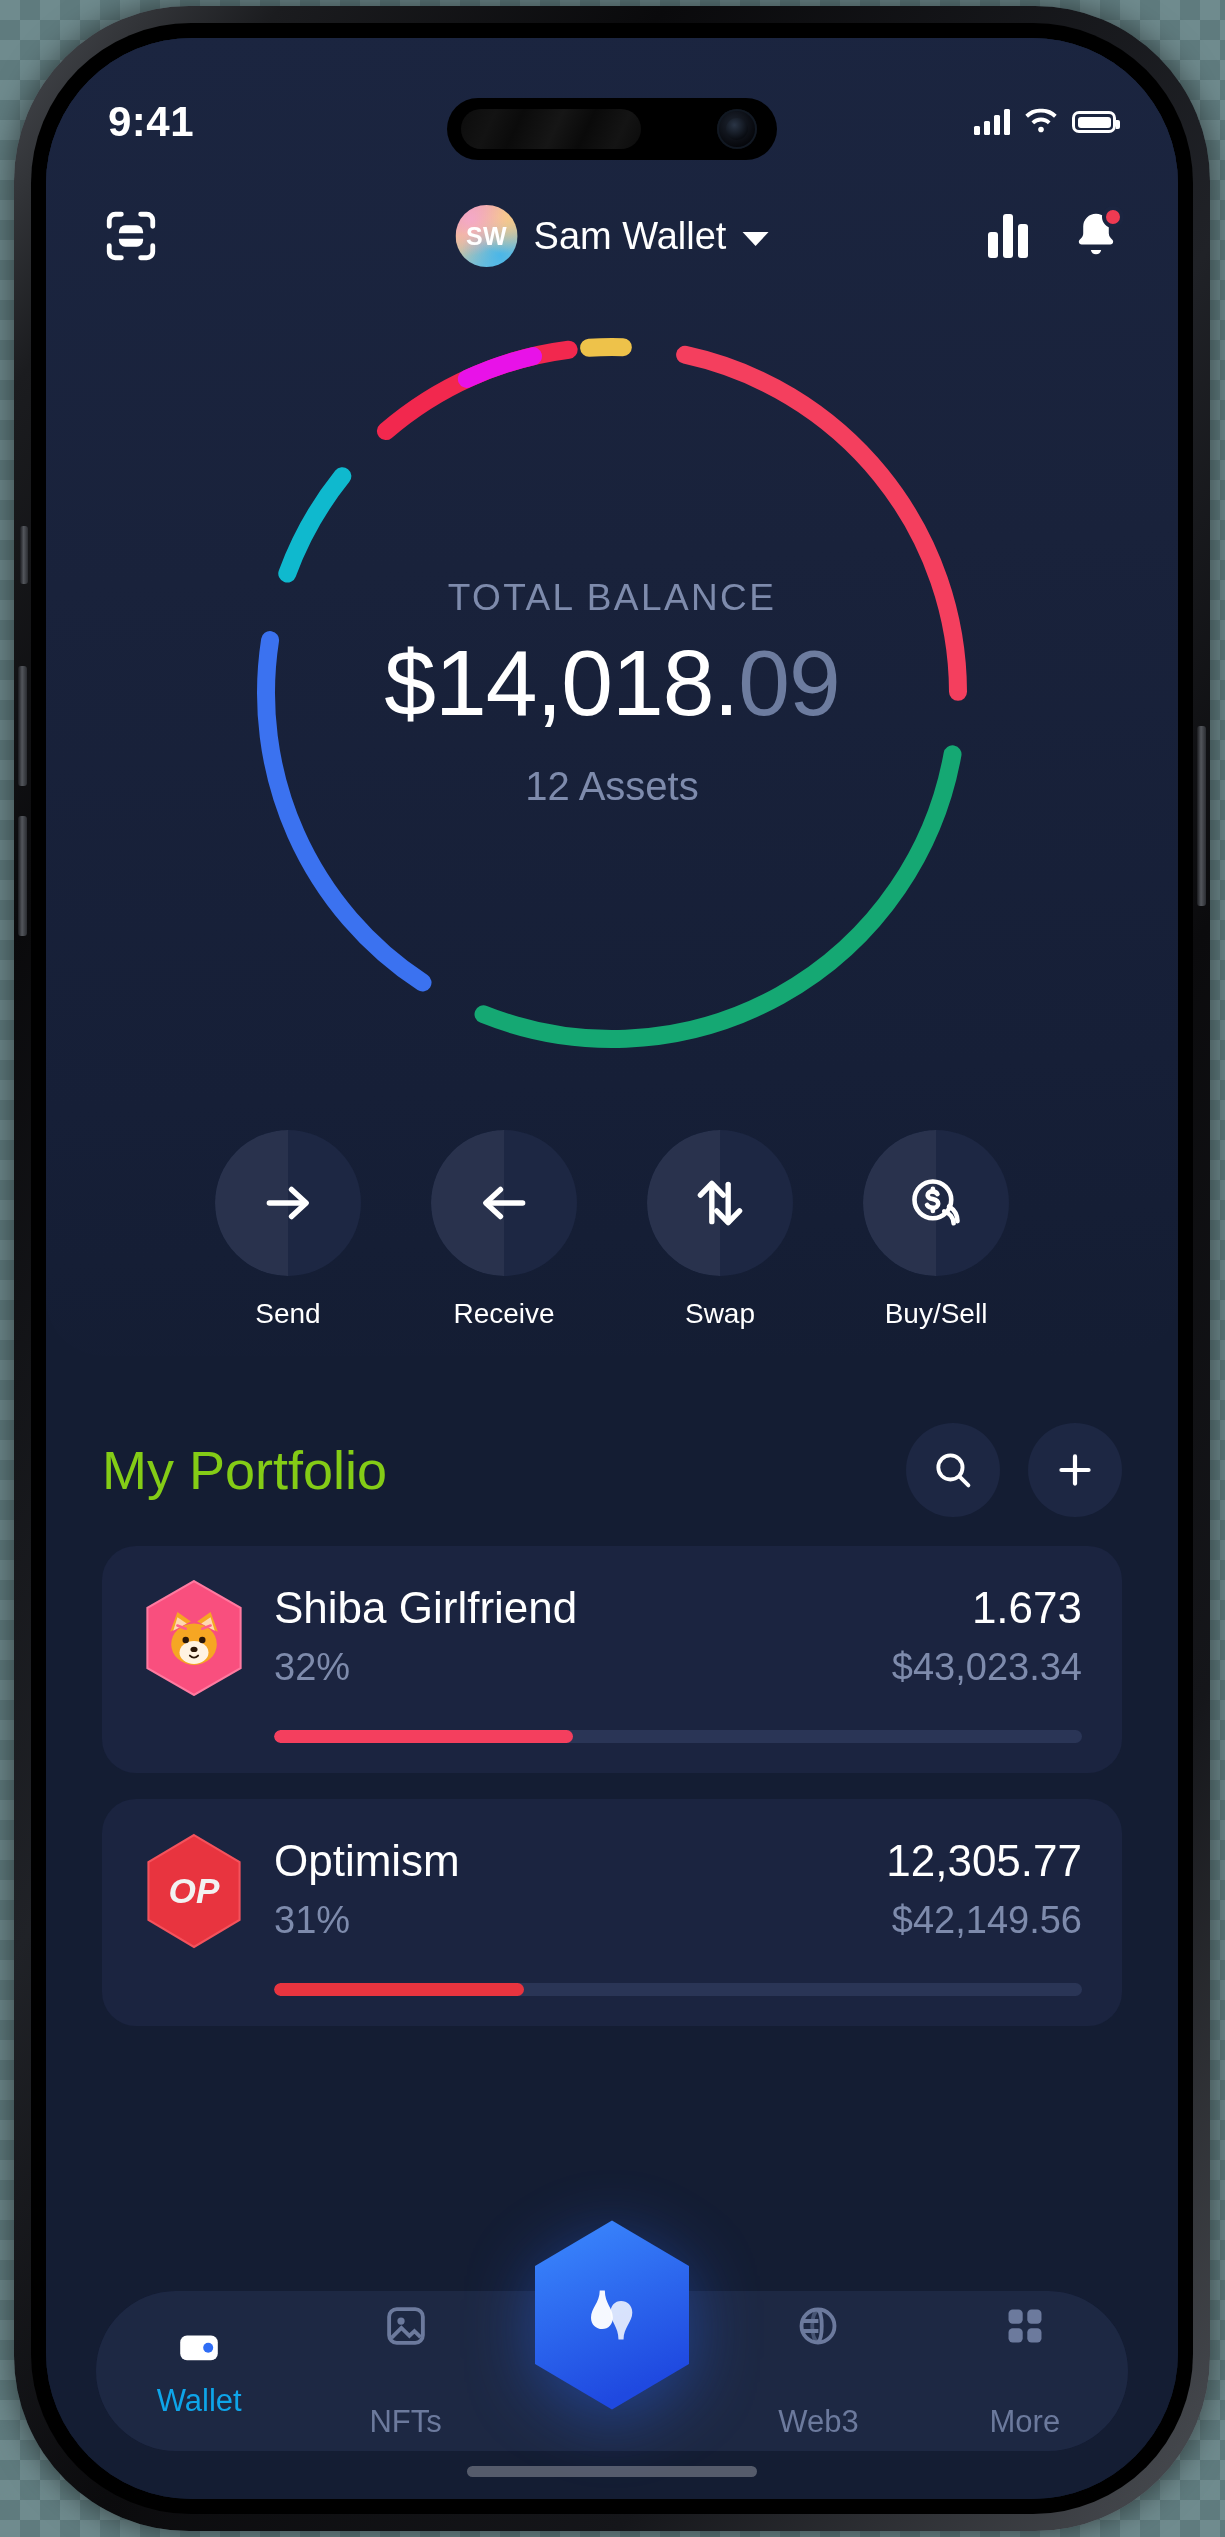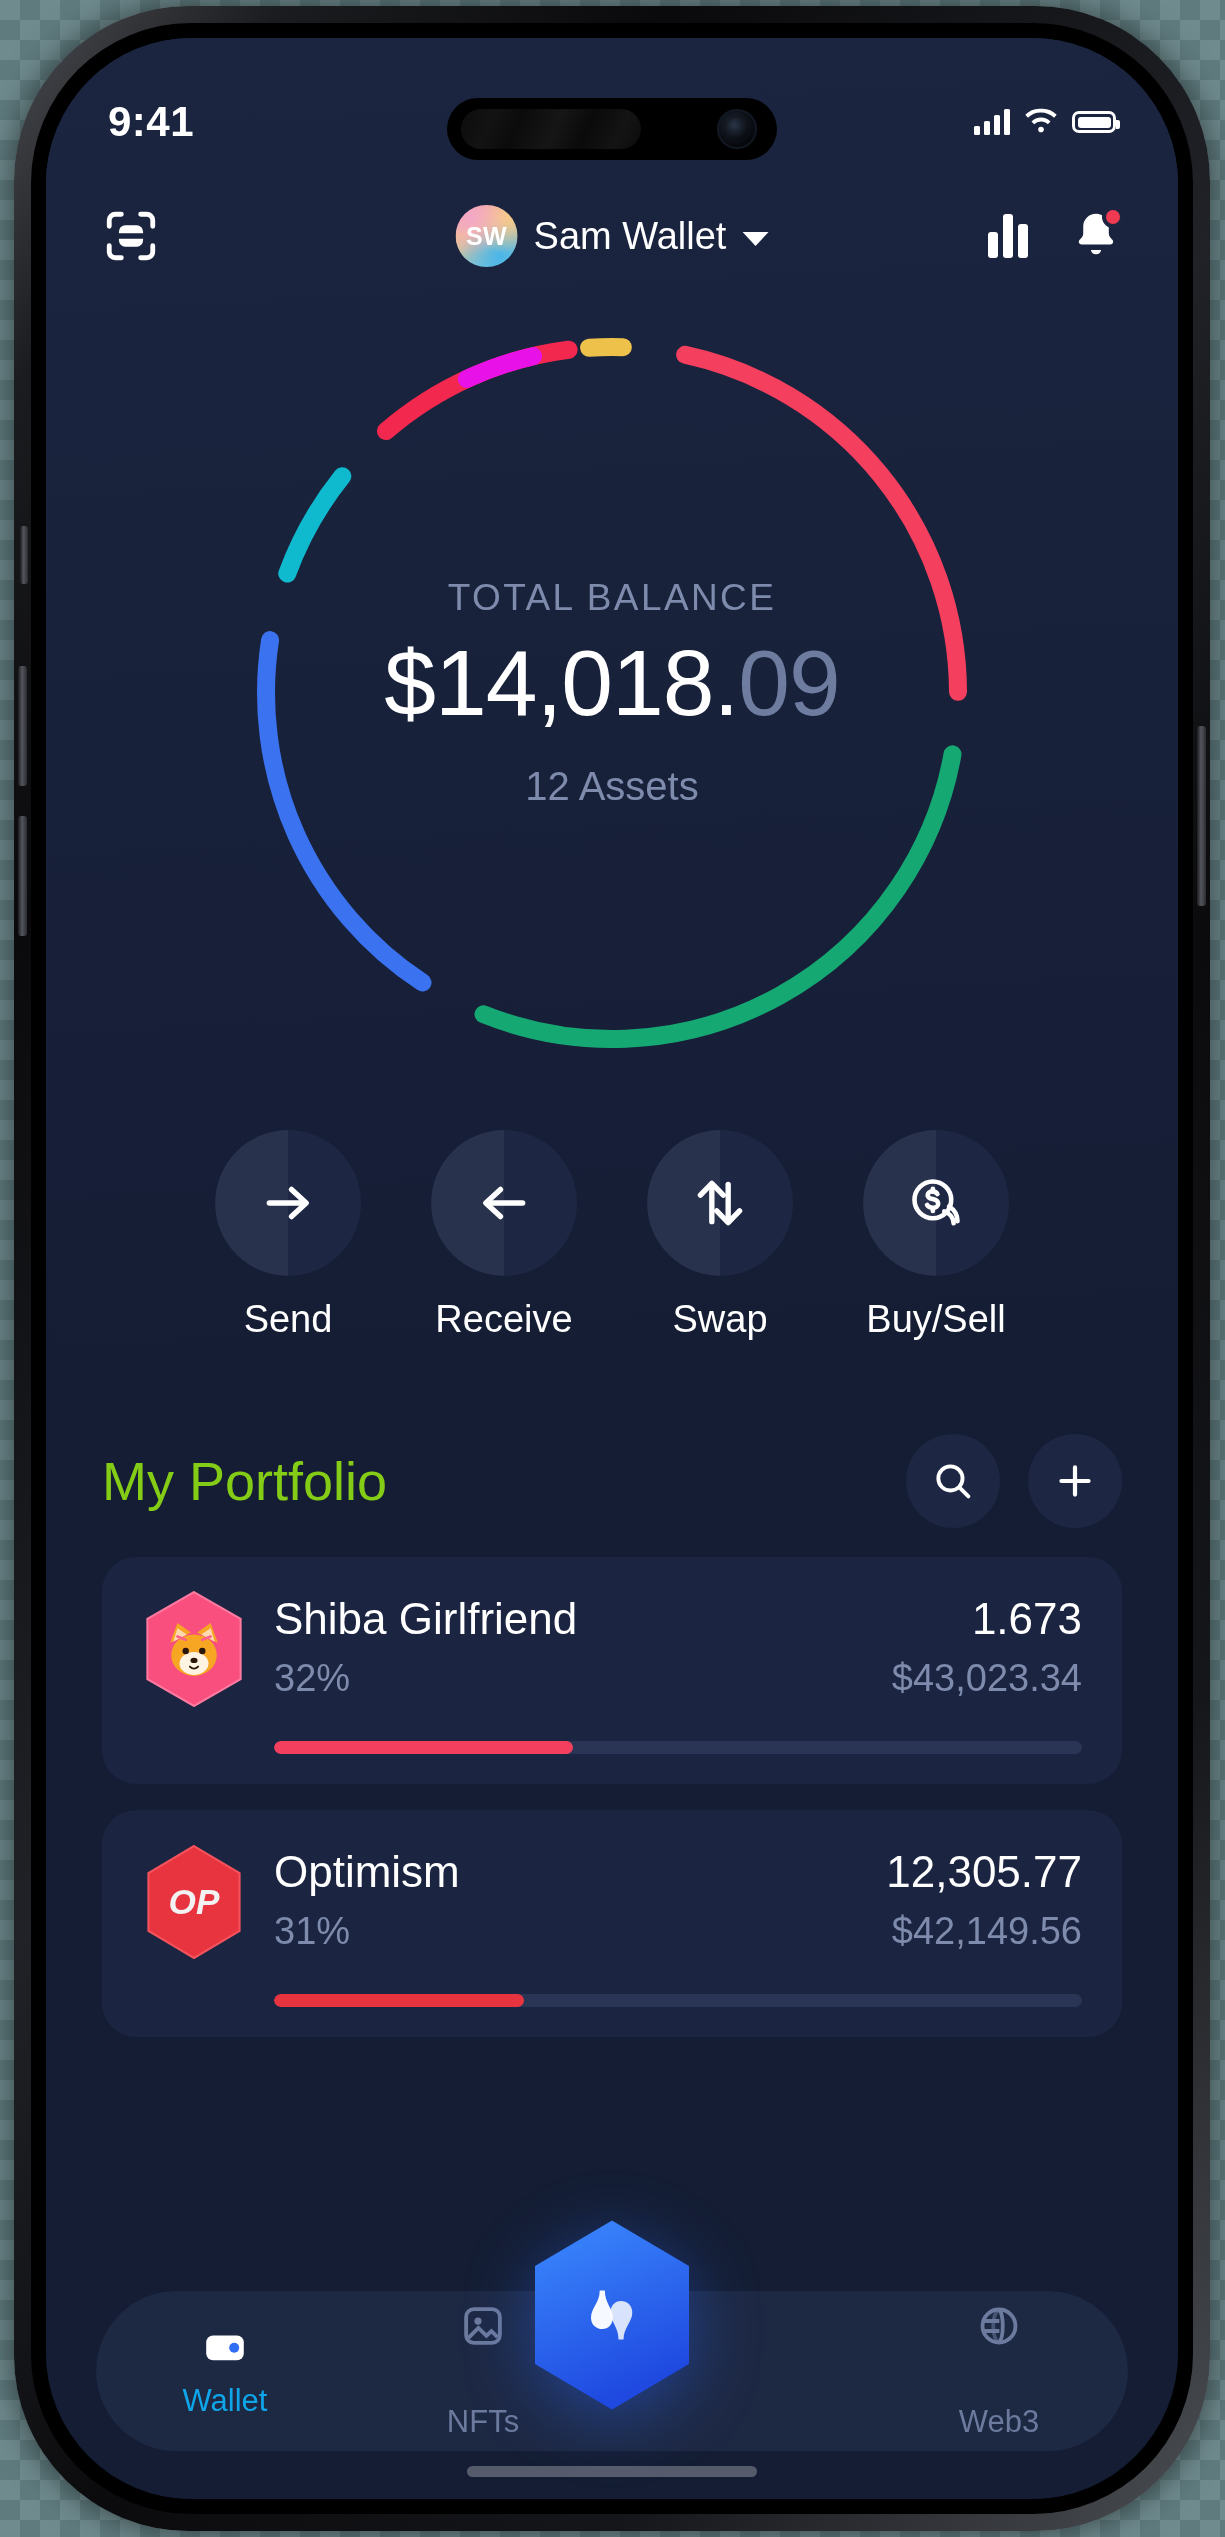--- a/index.html
+++ b/index.html
@@ -164,21 +164,21 @@
     background:#1d2743;
     position:relative; display:flex; align-items:center; justify-content:center;
     overflow:hidden;
   }
   .act .bubble:before{
     content:""; position:absolute; left:0; top:0; width:50%; height:100%;
     background:rgba(255,255,255,.055);
     border-top-left-radius:73px; border-bottom-left-radius:73px;
   }
   .act .bubble svg{ position:relative; z-index:2; }
-  .act .lbl { color:#fff; font-size:38px; font-weight:400; }
+  .act .lbl { color:#fff; font-size:28px; font-weight:400; }
   
   #portfolio { padding:0 56px; margin-top:60px; }
   #pf-head { display:flex; align-items:center; height:108px; }
   #pf-title { color:#84cc16; font-size:54px; font-weight:400; }
   #pf-tools { margin-left:auto; display:flex; gap:28px; }
   .pf-btn {
     width:94px; height:94px; border-radius:50%; background:#1d2743;
     display:flex; align-items:center; justify-content:center;
   }
   
@@ -451,20 +451,29 @@
             <div class="tab off">
               <svg width="46" height="46" viewBox="0 0 24 24" fill="none" stroke="#6c7a9d" stroke-width="2">
                 <circle cx="12" cy="12" r="8.6"></circle>
                 <path d="M12 3.4c2.6 2.4 2.6 14.8 0 17.2"></path>
                 <path d="M3.8 9.4h8.4M3.8 14.6h8.4"></path>
                 <path d="M12 3.4c-4 2.4-4 14.8 0 17.2" stroke-opacity=".55"></path>
               </svg>
               <div class="tlbl">Web3</div>
             </div>
 
+            <div class="tab off">
+              <svg width="46" height="46" viewBox="0 0 24 24" fill="#6c7a9d">
+                <rect x="3.4" y="3.4" width="7.4" height="7.4" rx="2.2"></rect>
+                <rect x="13.2" y="3.4" width="7.4" height="7.4" rx="2.2"></rect>
+                <rect x="3.4" y="13.2" width="7.4" height="7.4" rx="2.2"></rect>
+                <rect x="13.2" y="13.2" width="7.4" height="7.4" rx="2.2"></rect>
+              </svg>
+              <div class="tlbl">More</div>
+            </div>
           </div>
 
           <svg id="fab" viewBox="0 0 100 112">
             <defs>
               <linearGradient id="fabg" x1="0" y1="0" x2="0.35" y2="1">
                 <stop offset="0" stop-color="#3c8bff"></stop>
                 <stop offset="1" stop-color="#1f49e0"></stop>
               </linearGradient>
             </defs>
             <path d="M50 2 94 28v56L50 110 6 84V28z" fill="url(#fabg)"></path>

